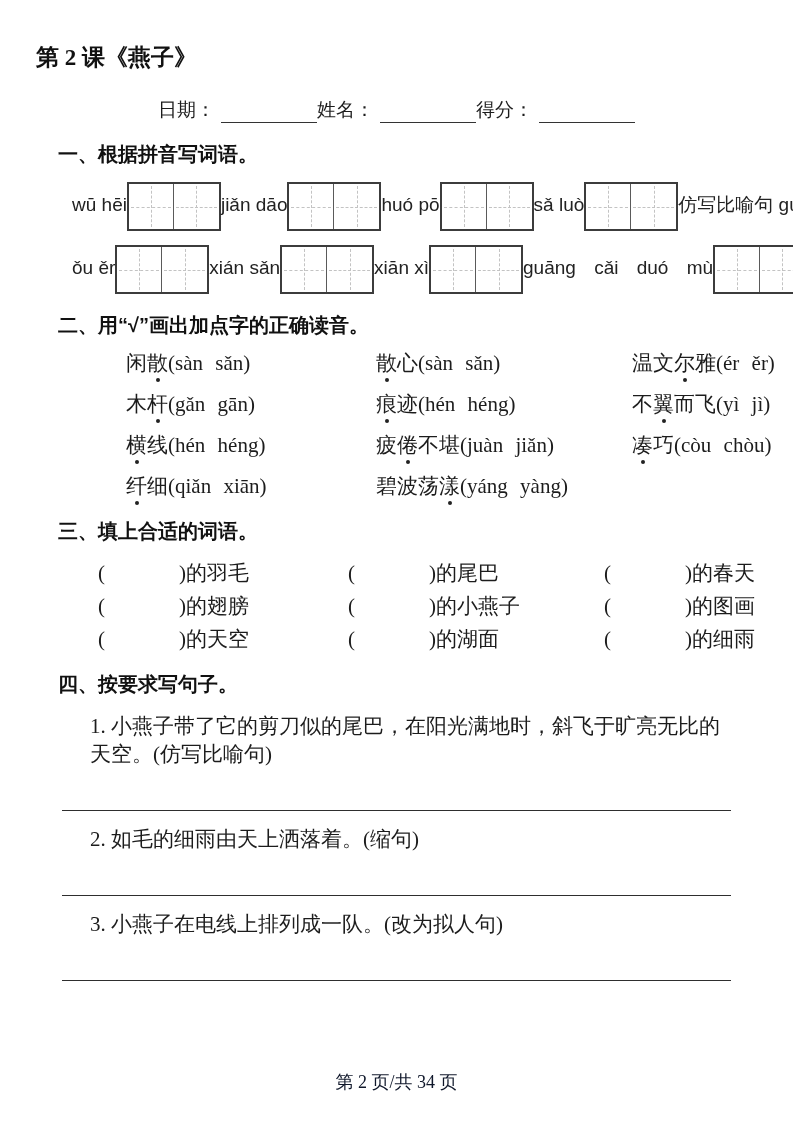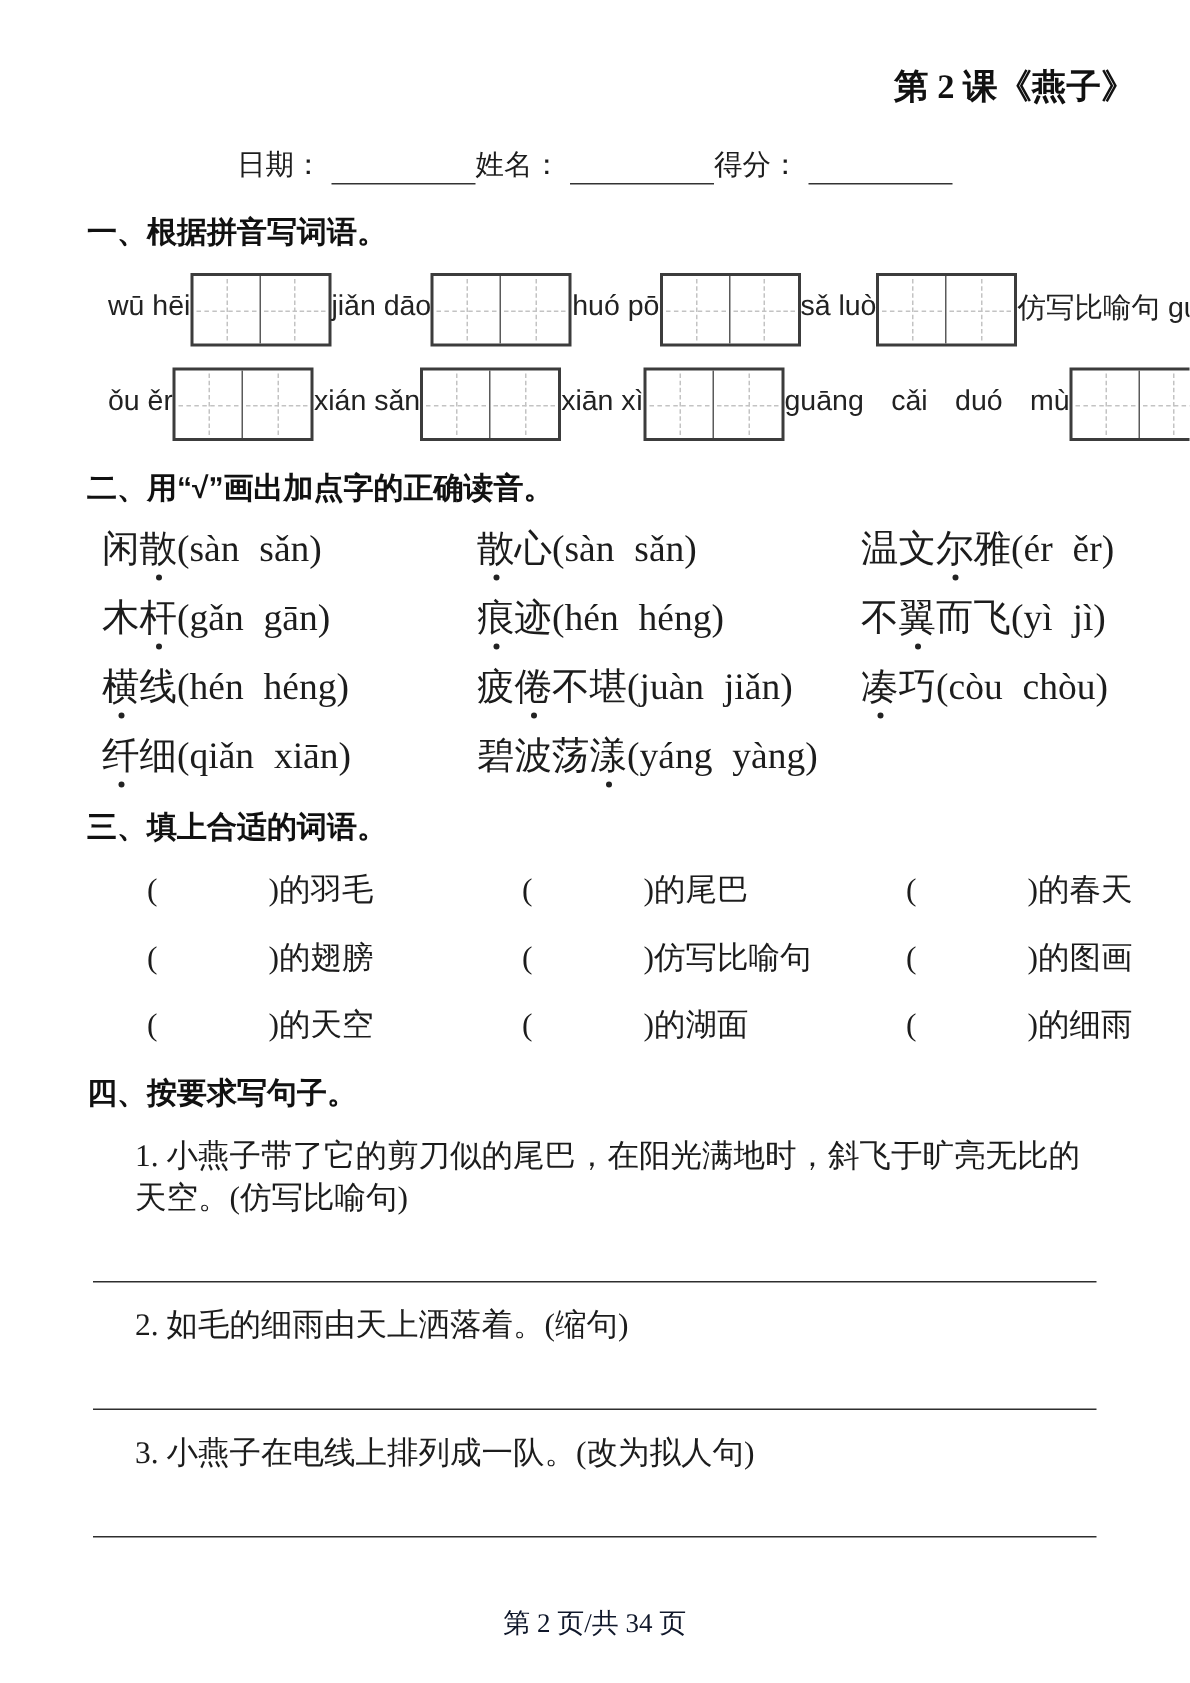--- a/index.html
+++ b/index.html
@@ -8,21 +8,21 @@
     font-family:"Liberation Serif","DejaVu Serif",serif;
     color:#1c1c1c;
   }
   .page{width:793px;height:1122px;position:relative;box-sizing:border-box;padding:30px 36px 0 36px;}
 
   
   .title{
     text-align:center;font-size:35px;font-weight:bold;color:#b01111;
     font-family:"Liberation Serif","DejaVu Serif",serif;letter-spacing:1px;margin-top:6px;
   }
-  .subtitle{text-align:right;font-size:23px;font-weight:bold;color:#111;margin-top:12px;}
+  .subtitle{text-align:left;font-size:23px;font-weight:bold;color:#111;margin-top:12px;}
   .meta-row{display:flex;margin:24px 24px 0 24px;justify-content:center;font-size:19px;}
   .meta-field{display:flex;align-items:flex-end;}
   .meta-blank{display:inline-block;width:96px;border-bottom:1.5px solid #333;height:20px;margin-left:6px;}
 
   
   .sec-h{
     font-family:"Liberation Sans","DejaVu Sans",sans-serif;
     font-weight:bold;font-size:20px;color:#111;margin:18px 0 0 22px;
   }
 
@@ -35,31 +35,31 @@
   }
   .pinyin.wide{word-spacing:13px;}
   .pgrid{display:flex;border:2px solid #3c3c3c;background:#fff;}
   .gcell{width:45px;height:45px;position:relative;border-right:1px solid #5a5a5a;box-sizing:border-box;}
   .gcell:last-child{border-right:none;}
   .gcell.strong{border-right:2px solid #2c2c2c;}
   .gcell::before{content:"";position:absolute;left:2px;right:2px;top:50%;border-top:1px dashed #c3c3c3;}
   .gcell::after{content:"";position:absolute;top:2px;bottom:2px;left:50%;border-left:1px dashed #c3c3c3;}
 
   
-  .s2-grid{display:grid;grid-template-columns:250px 256px auto;margin:10px 0 0 32px;row-gap:13px;font-size:25px;}
+  .s2-grid{display:grid;grid-template-columns:250px 256px auto;margin:10px 0 0 90px;row-gap:13px;font-size:21px;}
   .s2-item{white-space:nowrap;}
   .s2-word .ch{position:relative;display:inline-block;}
   .s2-word .ch.dotted::after{
     content:"";position:absolute;left:50%;transform:translateX(-50%);
     bottom:-5px;width:4px;height:4px;border-radius:50%;background:#222;
   }
   .s2-opts{word-spacing:7px;}
 
   
-  .s3-grid{display:grid;grid-template-columns:250px 256px auto;margin:14px 0 0 62px;row-gap:17px;font-size:21px;}
+  .s3-grid{display:grid;grid-template-columns:250px 256px auto;margin:14px 0 0 62px;row-gap:5px;font-size:21px;}
   .s3-item{white-space:nowrap;}
   .s3-gap{display:inline-block;width:74px;}
 
   
   .s4-item{margin:12px 26px 0 26px;}
   .s4-sentence{font-size:21px;margin-left:28px;margin-top:14px;}
   .s4-line{border-bottom:1.6px solid #2e2e2e;height:34px;margin-top:8px;}
 
   
   .footer{position:absolute;left:0;right:0;bottom:28px;text-align:center;font-size:18px;color:#0f172a;}
@@ -173,21 +173,21 @@
       <div class="s2-item"><span class="s2-word"><span class="ch dotted">纤</span><span class="ch">细</span></span><span class="s2-opts">(qiǎn xiān)</span></div>
       <div class="s2-item"><span class="s2-word"><span class="ch">碧</span><span class="ch">波</span><span class="ch">荡</span><span class="ch dotted">漾</span></span><span class="s2-opts">(yáng yàng)</span></div>
     </div>
 
   <div class="sec-h">三、填上合适的词语。</div>
   <div class="s3-grid" id="s3-grid">
       <div class="s3-item"><span>(</span><span class="s3-gap"></span><span>)的羽毛</span></div>
       <div class="s3-item"><span>(</span><span class="s3-gap"></span><span>)的尾巴</span></div>
       <div class="s3-item"><span>(</span><span class="s3-gap"></span><span>)的春天</span></div>
       <div class="s3-item"><span>(</span><span class="s3-gap"></span><span>)的翅膀</span></div>
-      <div class="s3-item"><span>(</span><span class="s3-gap"></span><span>)仿写比喻句</span></div>
+      <div class="s3-item"><span>(</span><span class="s3-gap"></span><span>)的小燕子</span></div>
       <div class="s3-item"><span>(</span><span class="s3-gap"></span><span>)的图画</span></div>
       <div class="s3-item"><span>(</span><span class="s3-gap"></span><span>)的天空</span></div>
       <div class="s3-item"><span>(</span><span class="s3-gap"></span><span>)的湖面</span></div>
       <div class="s3-item"><span>(</span><span class="s3-gap"></span><span>)的细雨</span></div>
     </div>
 
   <div class="sec-h">四、按要求写句子。</div>
   <div id="s4-list">
       <div class="s4-item">
         <div class="s4-sentence">1. 小燕子带了它的剪刀似的尾巴，在阳光满地时，斜飞于旷亮无比的天空。(仿写比喻句)</div>

